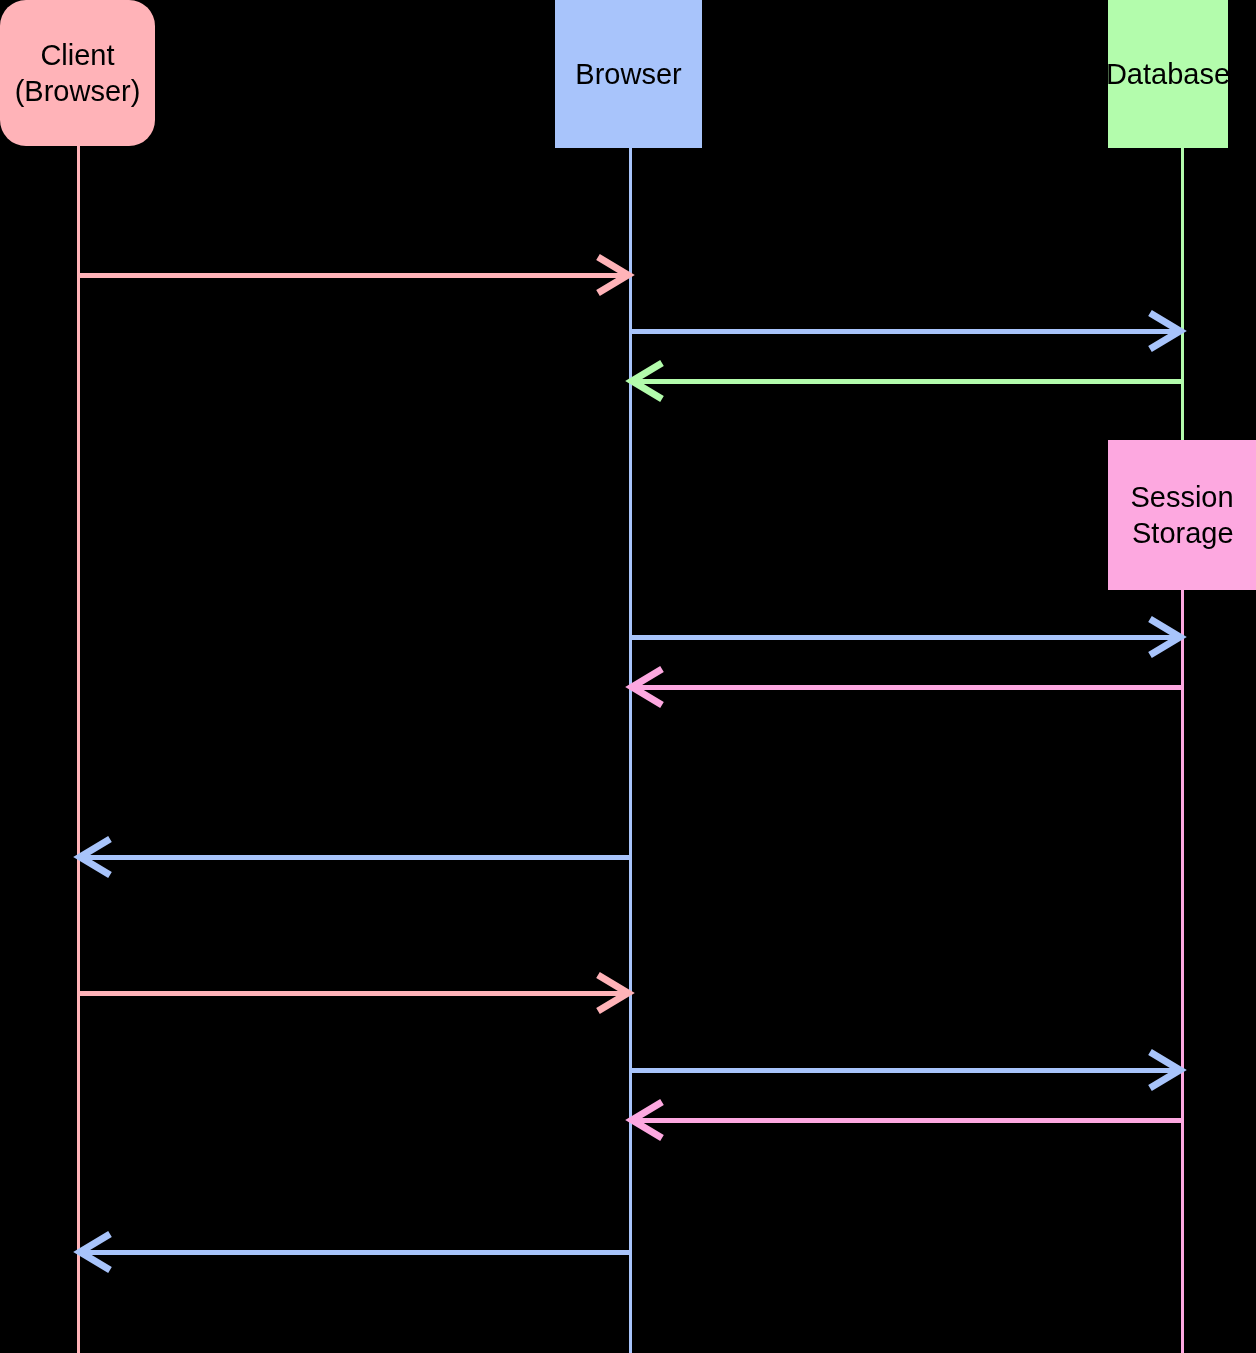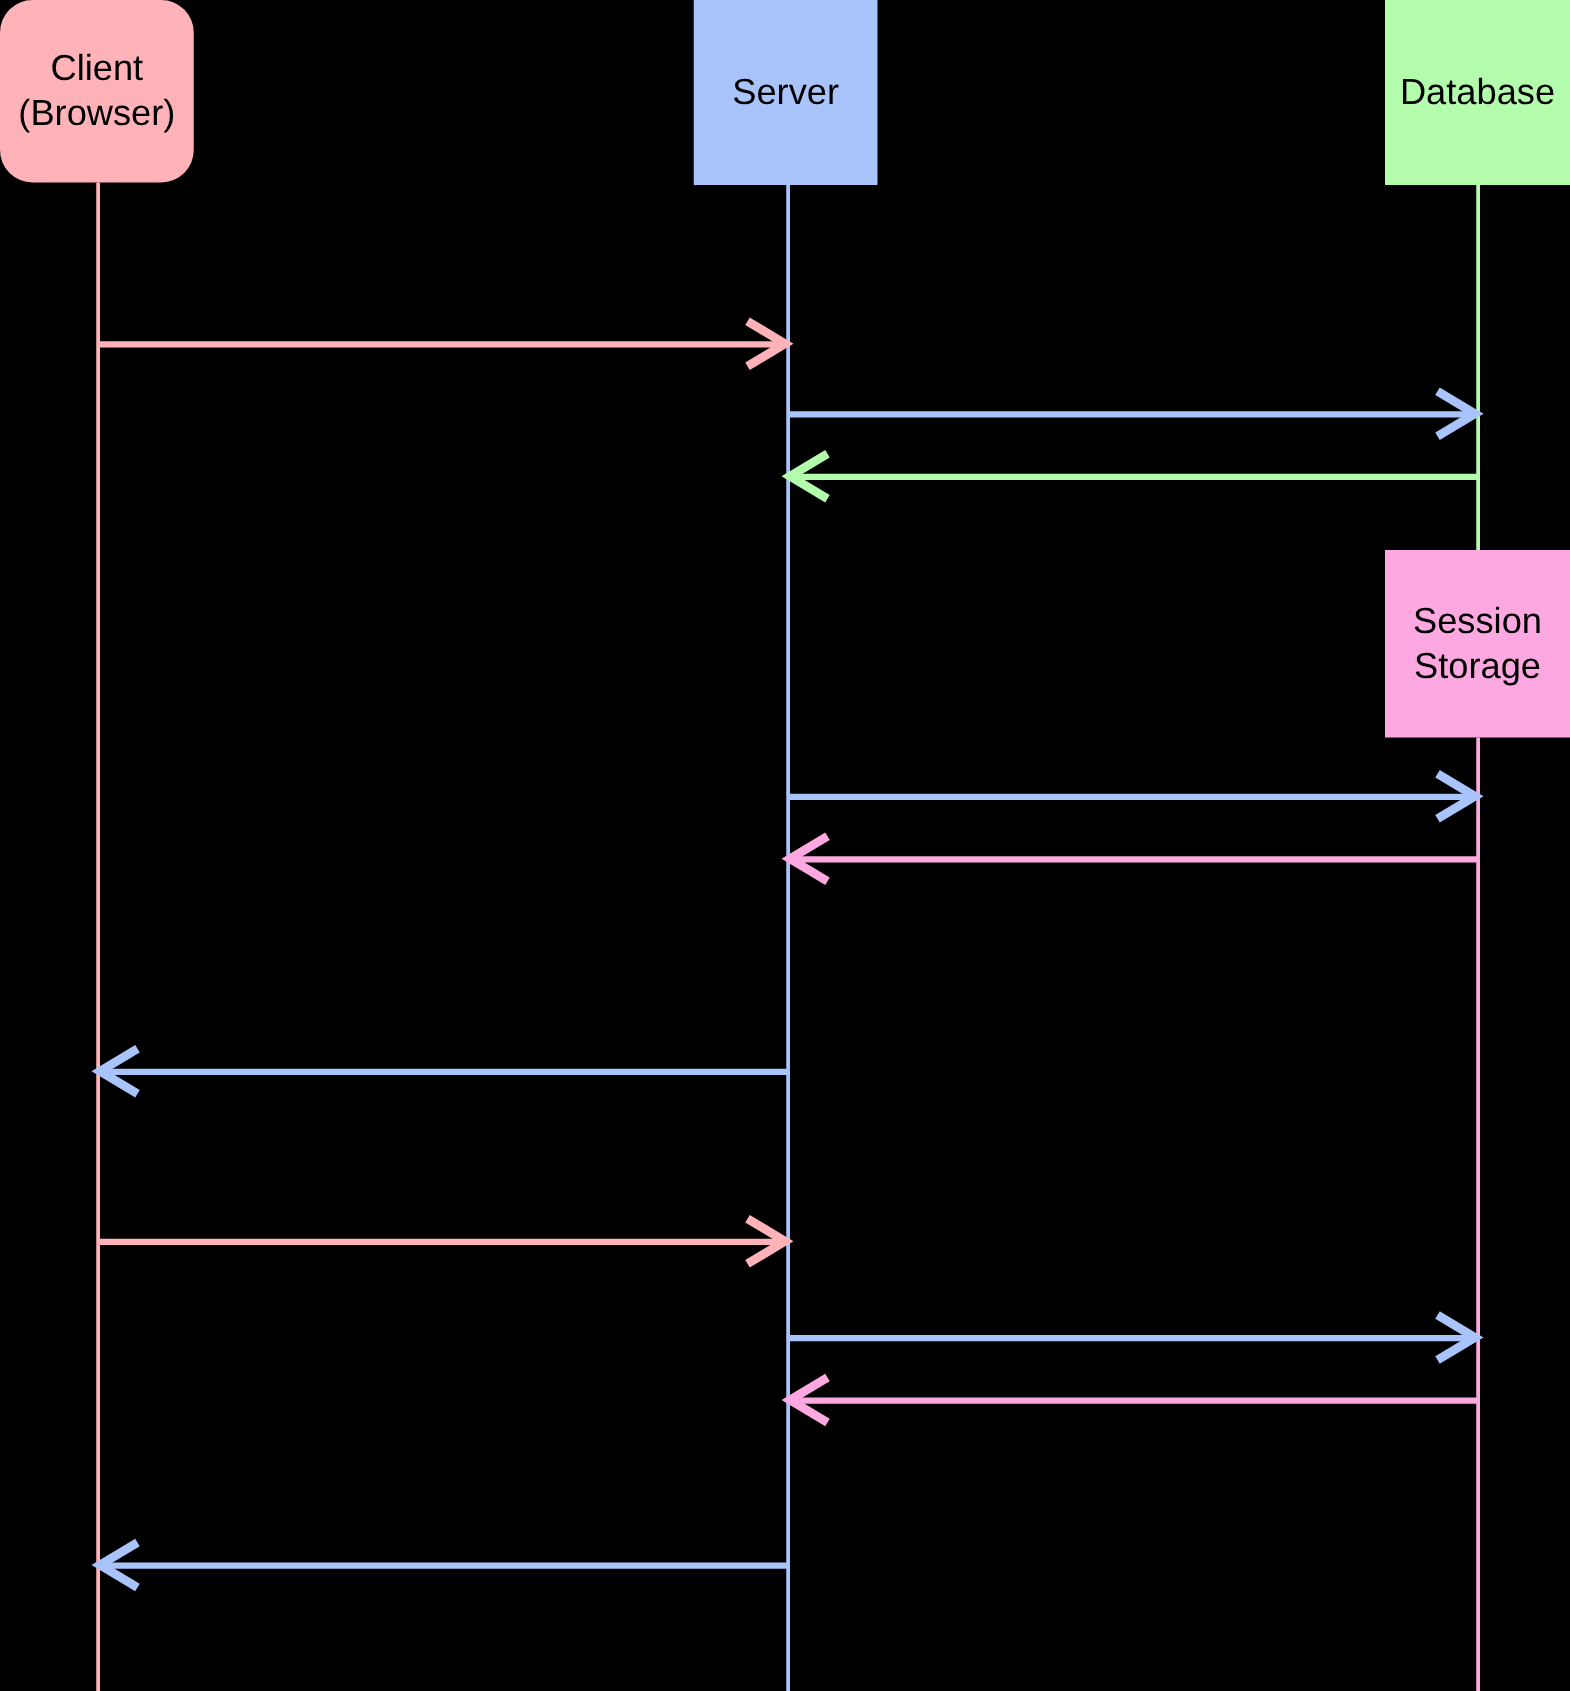--- a/index.html
+++ b/index.html
@@ -87,17 +87,17 @@
     <div class="msg" style="left: 630px; top: 1117.5px; width: 552px; background: rgb(253, 168, 224);"></div>
     <svg class="ah" width="40" height="48" viewBox="0 0 40 48" style="top: 1096px; left: 626px;">
       <path d="M 36 6 L 6 24 L 36 42" fill="none" stroke="#fda8e0" stroke-width="7" stroke-linecap="butt" stroke-linejoin="miter"></path>
     </svg>
     <div class="msg" style="left: 78px; top: 1249.5px; width: 552px; background: rgb(168, 196, 251);"></div>
     <svg class="ah" width="40" height="48" viewBox="0 0 40 48" style="top: 1228px; left: 74px;">
       <path d="M 36 6 L 6 24 L 36 42" fill="none" stroke="#a8c4fb" stroke-width="7" stroke-linecap="butt" stroke-linejoin="miter"></path>
     </svg>
     <div class="participant-box" style="left: 0px; top: 0px; width: 155px; height: 146px; background: rgb(255, 179, 184); color: rgb(0, 0, 0); border-radius: 26px;"><span>Client
 (Browser)</span></div>
-    <div class="participant-box" style="left: 555px; top: 0px; width: 147px; height: 148px; background: rgb(168, 196, 251); color: rgb(0, 0, 0);"><span>Server</span></div>
-    <div class="participant-box" style="left: 1108px; top: 0px; width: 148px; height: 148px; background: rgb(179, 252, 172); color: rgb(0, 0, 0); align-items: center;"><span>Database</span></div>
-    <div class="participant-box" style="left: 1108px; top: 440px; width: 148px; height: 150px; background: rgb(253, 168, 224); color: rgb(0, 0, 0);"><span>Session
+    <div class="participant-box" style="left: 555px; top: 0px; width: 147px; height: 148px; background: rgb(168, 196, 251); color: rgb(0, 0, 0);"><span>Browser</span></div>
+    <div class="participant-box" style="left: 1108px; top: 0px; width: 120px; height: 148px; background: rgb(179, 252, 172); color: rgb(0, 0, 0); align-items: center;"><span>Database</span></div>
+    <div class="participant-box" style="left: 1108px; top: 440px; width: 148px; height: 150px; background: rgb(253, 168, 224); color: rgb(0, 0, 0); text-align: right;"><span>Session
 Storage</span></div>
   </div>
 
 </body></html>

